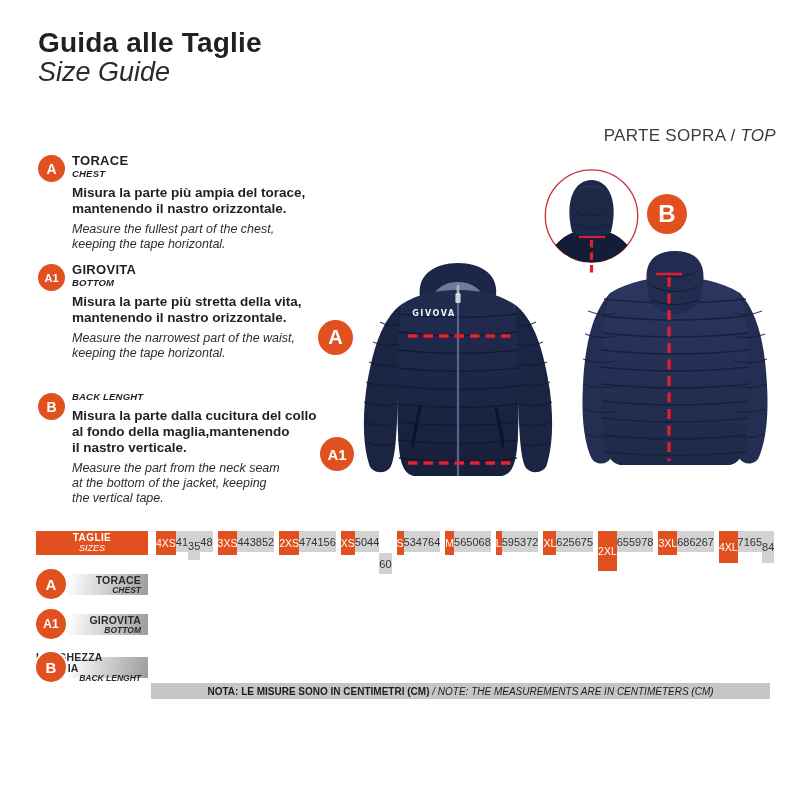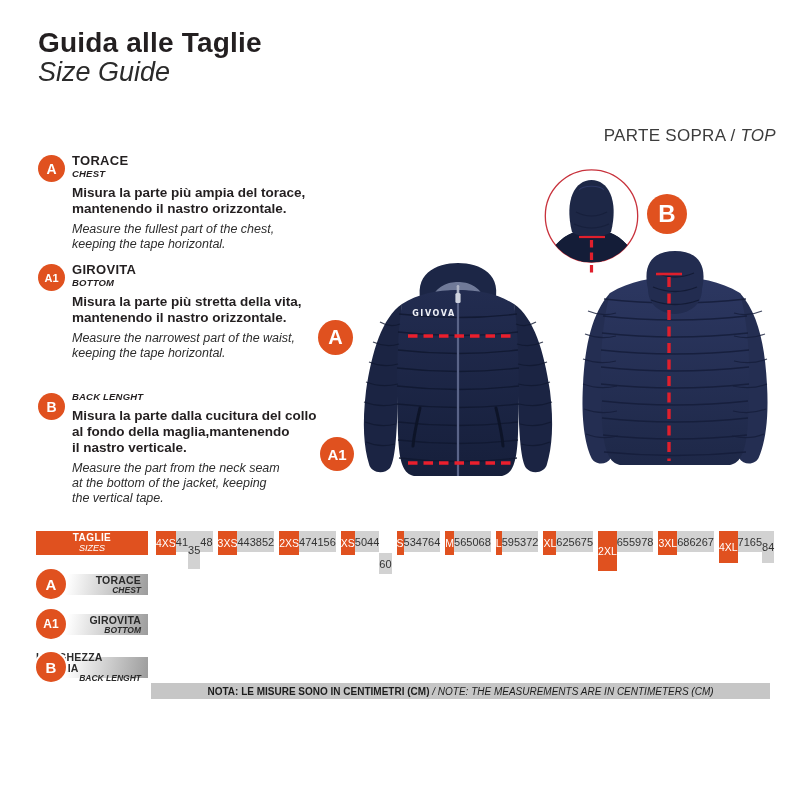--- a/index.html
+++ b/index.html
@@ -272,21 +272,21 @@
           <div class="cell-sp" style="height: 19px;"></div>
           <div class="cell-v" style="height: 21px;"></div>
           <div class="cell-sp" style="height: 22px;"></div>
           <div class="cell-v" style="height: 21px;"></div>
         </div>
         <div class="col">
           <div class="cell-h" style="height: 24px;">4XS</div>
           <div class="cell-sp" style="height: 19px;"></div>
           <div class="cell-v" style="height: 21px;">41</div>
           <div class="cell-sp" style="height: 19px;"></div>
-          <div class="cell-v" style="height: 38px;">35</div>
+          <div class="cell-v" style="height: 29px;">35</div>
           <div class="cell-sp" style="height: 22px;"></div>
           <div class="cell-v" style="height: 21px;">48</div>
         </div>
         <div class="col">
           <div class="cell-h" style="height: 24px;">3XS</div>
           <div class="cell-sp" style="height: 19px;"></div>
           <div class="cell-v" style="height: 21px;">44</div>
           <div class="cell-sp" style="height: 19px;"></div>
           <div class="cell-v" style="height: 21px;">38</div>
           <div class="cell-sp" style="height: 22px;"></div>

